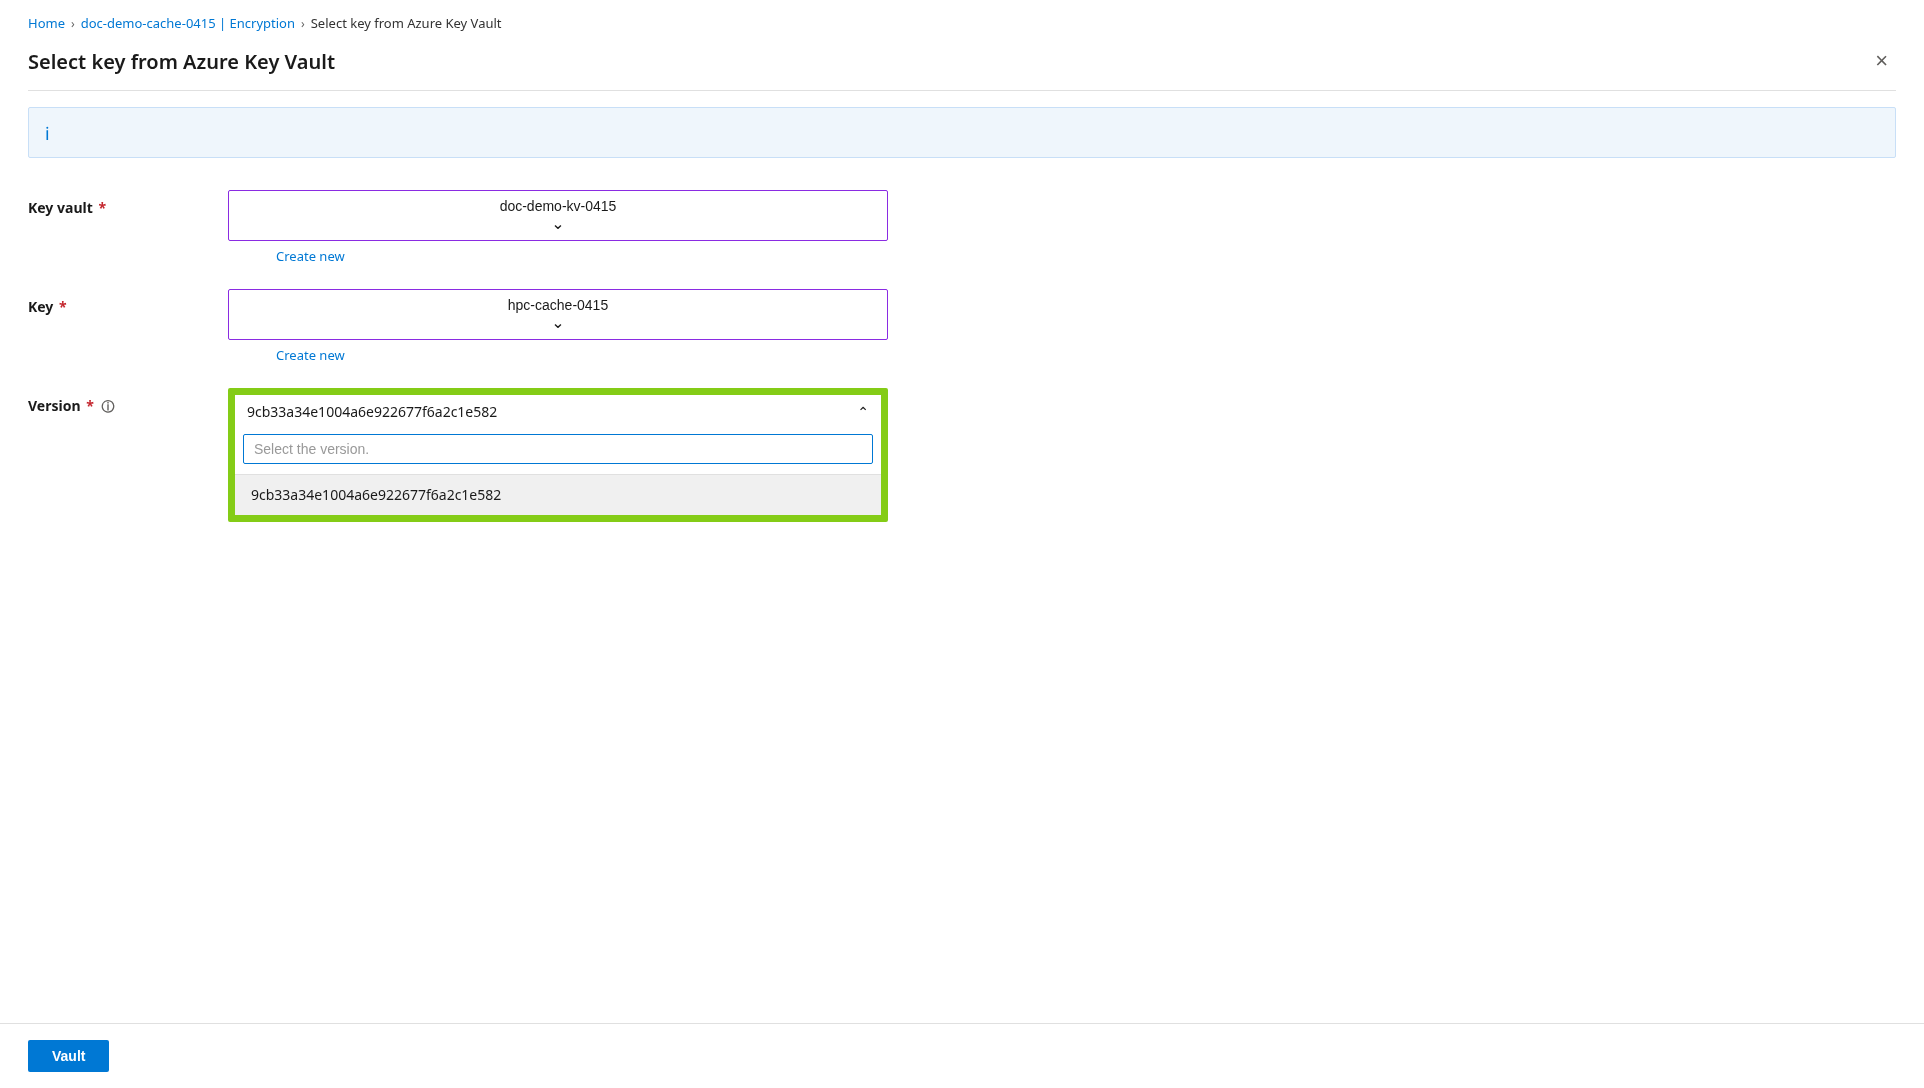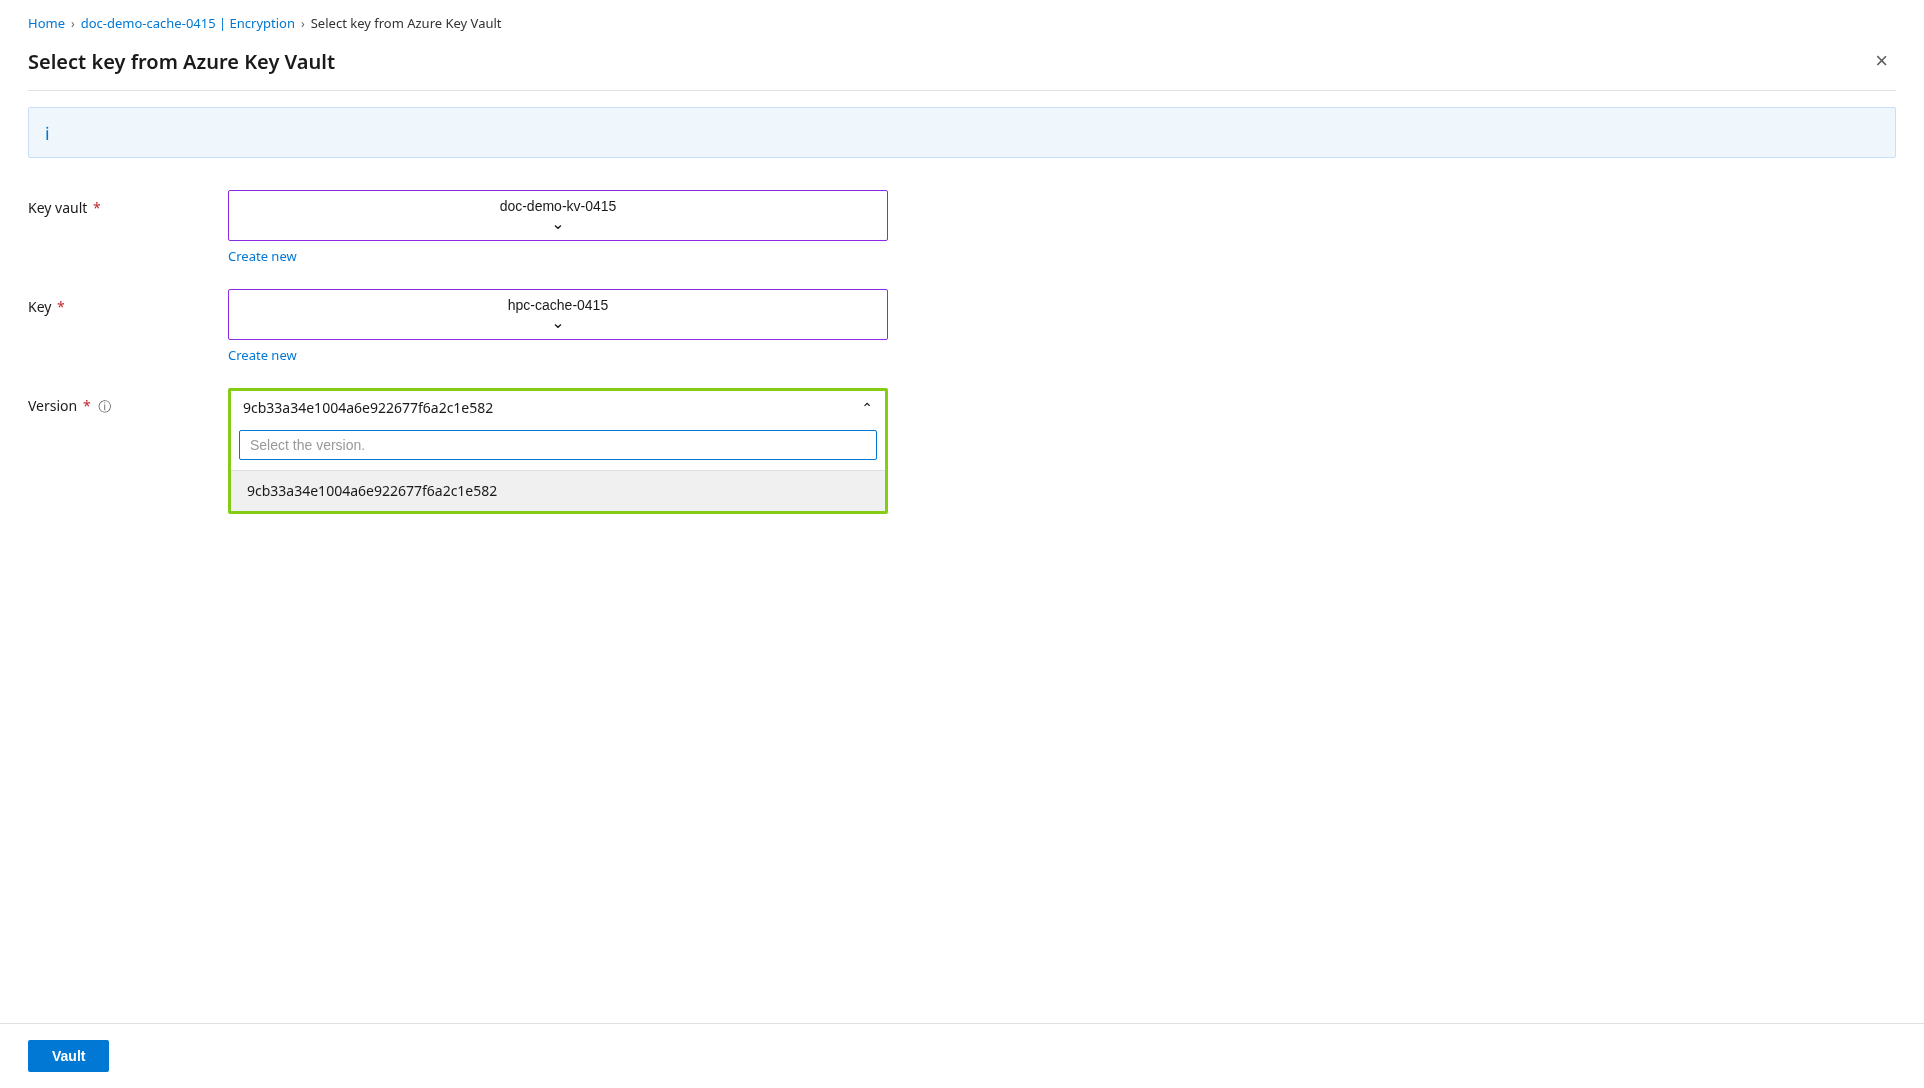--- a/index.html
+++ b/index.html
@@ -84,20 +84,21 @@
       display: flex;
       align-items: flex-start;
       margin-bottom: 24px;
     }
     .form-label {
       width: 200px;
       padding-top: 8px;
       font-size: 14px;
       color: #1a1a1a;
       flex-shrink: 0;
+      font-weight: bold;
     }
     .form-label .required {
       color: #c4262e;
       margin-left: 2px;
     }
     .form-label .info-icon-sm {
       color: #605e5c;
       font-size: 13px;
       margin-left: 4px;
       cursor: pointer;
@@ -124,23 +125,24 @@
       color: #1a1a1a;
       font-size: 16px;
     }
     .create-new-link {
       display: inline-block;
       margin-top: 6px;
       color: #0078d4;
       font-size: 13px;
       text-decoration: none;
       cursor: pointer;
+      margin-left: 48px;
     }
     .version-dropdown-open {
-      border: 3px solid #84cc16;
+      border: 7px solid #84cc16;
       background: #fff;
       border-radius: 2px;
     }
     .version-dropdown-header {
       display: flex;
       align-items: center;
       justify-content: space-between;
       padding: 7px 12px;
       cursor: pointer;
       font-size: 14px;

